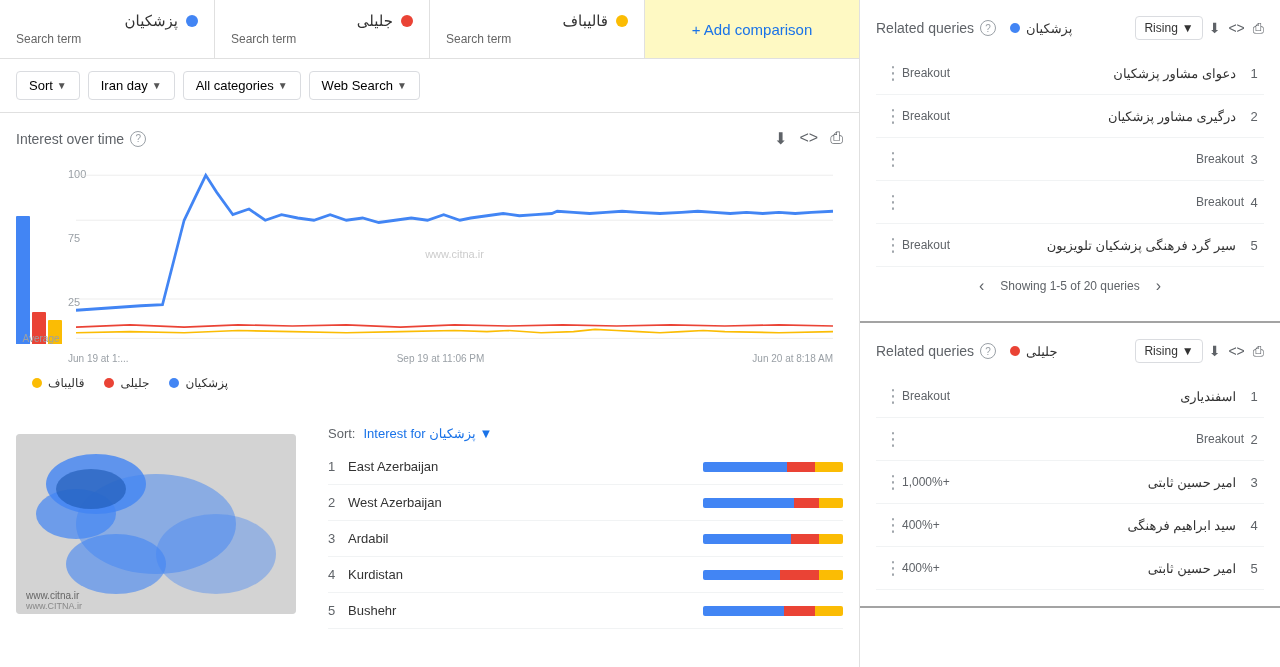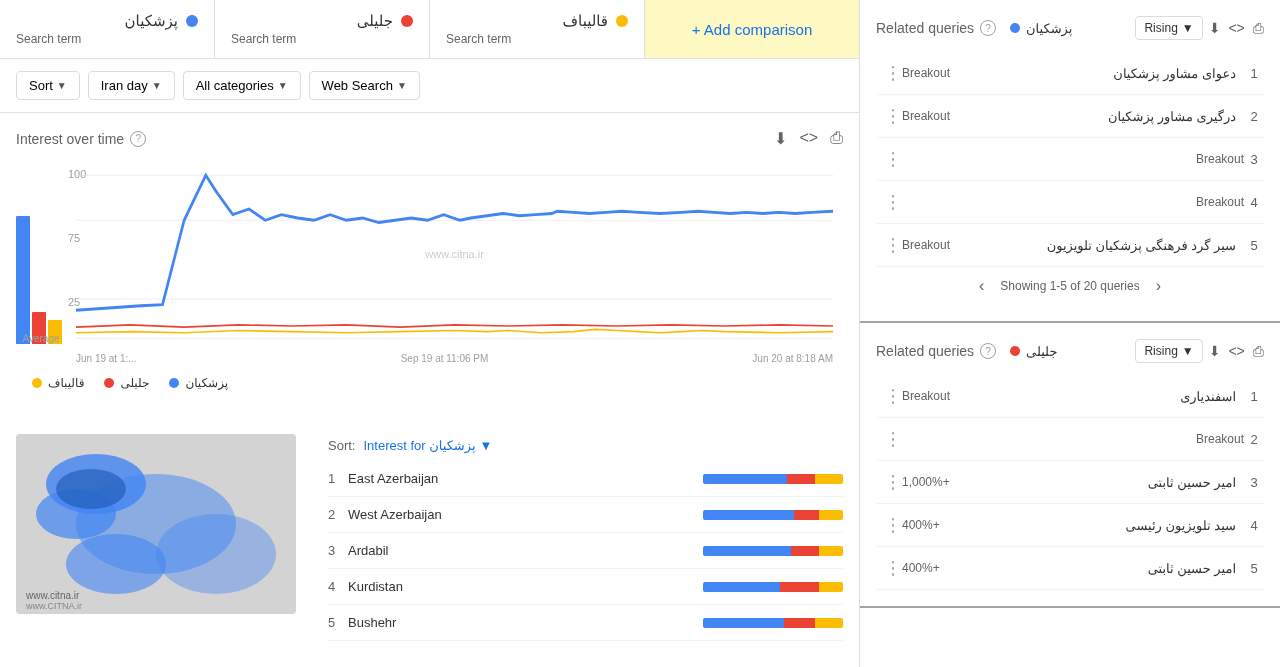--- a/index.html
+++ b/index.html
@@ -28,21 +28,21 @@
     .section-header { display: flex; align-items: center; gap: 6px; margin-bottom: 16px; }
     .section-title { font-size: 14px; color: #5f6368; }
     .help-icon { width: 16px; height: 16px; border-radius: 50%; border: 1px solid #9aa0a6; display: flex; align-items: center; justify-content: center; font-size: 10px; color: #9aa0a6; cursor: pointer; }
     .section-actions { margin-left: auto; display: flex; gap: 12px; }
     .action-icon { cursor: pointer; color: #5f6368; font-size: 16px; }
 
     
     .chart-container { position: relative; height: 200px; margin-bottom: 12px; }
     .chart-y-labels { position: absolute; left: 0; top: 0; height: 100%; display: flex; flex-direction: column; justify-content: space-between; font-size: 11px; color: #9aa0a6; padding: 4px 0; width: 35px; }
     .chart-area { position: absolute; left: 60px; right: 10px; top: 0; bottom: 20px; }
-    .chart-x-labels { position: absolute; left: 60px; right: 10px; bottom: 0; display: flex; justify-content: space-between; font-size: 10px; color: #9aa0a6; gap: 14px; }
+    .chart-x-labels { position: absolute; left: 52px; right: 10px; bottom: 0; display: flex; justify-content: space-between; font-size: 10px; color: #9aa0a6; gap: 14px; }
     .watermark { position: absolute; top: 50%; left: 50%; transform: translate(-50%, -50%); font-size: 11px; color: #ccc; }
 
     
     .avg-bars { position: absolute; left: 0; bottom: 20px; width: 50px; display: flex; align-items: flex-end; gap: 2px; height: 160px; }
     .avg-bar { width: 14px; border-radius: 1px 1px 0 0; }
     .avg-label { position: absolute; bottom: 0; left: 0; font-size: 10px; color: #9aa0a6; width: 50px; text-align: center; }
 
     
     .legend { display: flex; gap: 20px; padding: 0 16px 12px; flex-direction: row-reverse; justify-content: flex-end; }
     .legend-item { display: flex; align-items: center; gap: 6px; direction: rtl; }
@@ -86,21 +86,21 @@
     .pagination { display: flex; align-items: center; justify-content: center; gap: 16px; padding: 10px 0; font-size: 12px; color: #5f6368; }
     .page-arrow { cursor: pointer; font-size: 16px; }
 
     
     svg.line-chart { width: 100%; height: 100%; }
 
     
     .map-svg { width: 100%; height: 100%; }
 
     .bottom-section { display: flex; }
-    .bottom-left { flex: 1; margin-top: 12px; }
+    .bottom-left { flex: 1; }
   </style>
 </head>
 <body>
 
 <div class="main-content">
 
   <div class="search-terms-bar">
     <div class="search-term-item">
       <div class="search-term-header">
         <div class="term-dot" style="background:#4285f4;"></div>
@@ -381,21 +381,21 @@
       <span style="font-size:18px;color:#9aa0a6;cursor:pointer;margin-left:8px;">⋮</span>
     </div>
         <div class="query-row">
       <span class="query-num">3</span>
       <span class="query-text">امیر حسین ثابتی</span>
       <span class="query-badge">+1,000%</span>
       <span style="font-size:18px;color:#9aa0a6;cursor:pointer;margin-left:8px;">⋮</span>
     </div>
         <div class="query-row">
       <span class="query-num">4</span>
-      <span class="query-text">سید تلویزیون رئیسی</span>
+      <span class="query-text">سید ابراهیم فرهنگی</span>
       <span class="query-badge">+400%</span>
       <span style="font-size:18px;color:#9aa0a6;cursor:pointer;margin-left:8px;">⋮</span>
     </div>
         <div class="query-row">
       <span class="query-num">5</span>
       <span class="query-text">امیر حسین ثابتی</span>
       <span class="query-badge">+400%</span>
       <span style="font-size:18px;color:#9aa0a6;cursor:pointer;margin-left:8px;">⋮</span>
     </div>
       </div>

